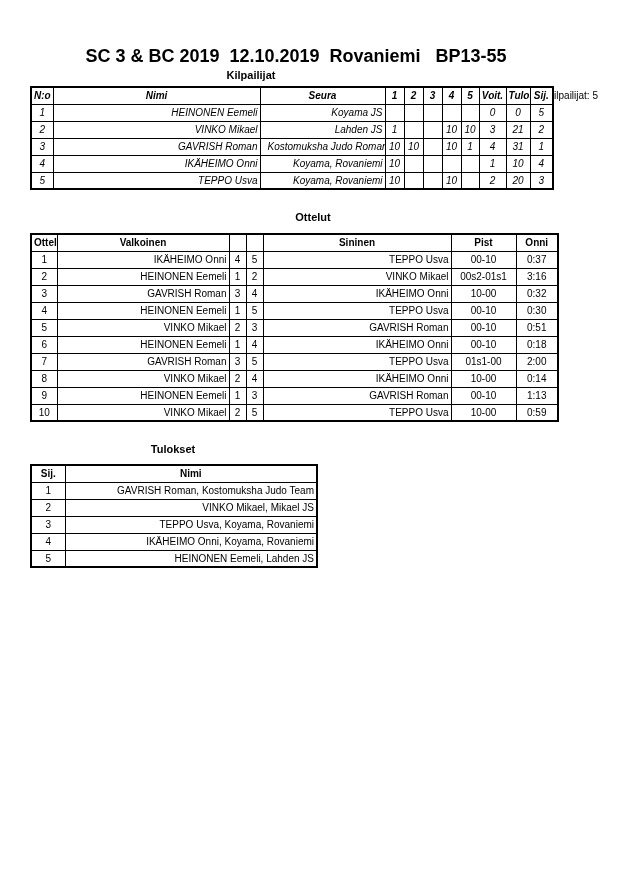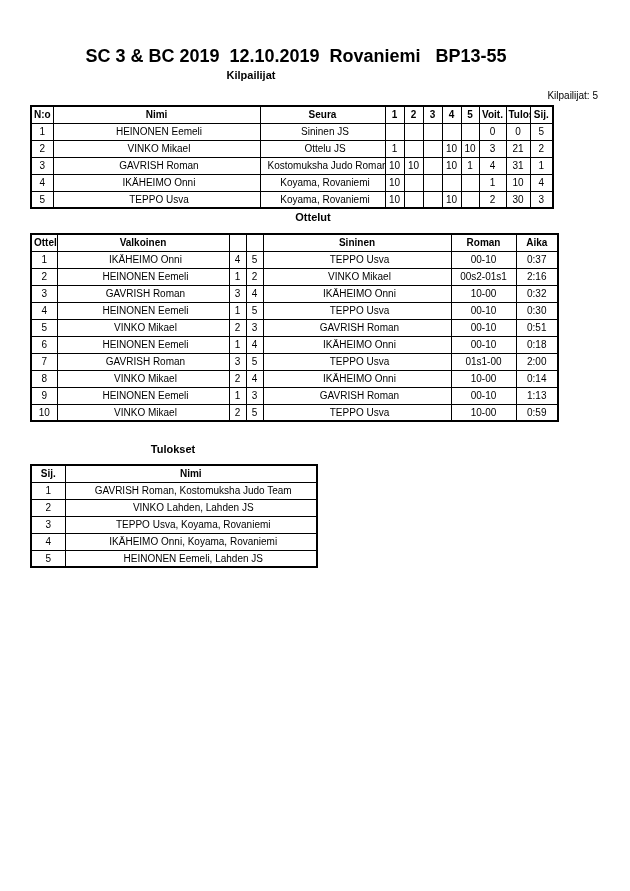--- a/index.html
+++ b/index.html
@@ -21,23 +21,23 @@
   }
   table {
     position:absolute; border-collapse:collapse; table-layout:fixed;
     border:2px solid #000; background:#fff;
   }
   th,td {
     border:1px solid #000; font-size:10px; height:17px;
     overflow:hidden; white-space:nowrap; padding:0 2px;
   }
   th { font-weight:bold; }
-  .al { text-align:center; padding-left:7px; }
+  .al { text-align:right; padding-left:7px; }
   .ac { text-align:center; }
-  .t-comp   { top:105px;  left:30px; width:522px; }
+  .t-comp   { top:86px;  left:30px; width:522px;font-style:italic; }
   .t-match  { top:233px; left:30px; width:527px; }
   .t-result { top:464px; left:30px; width:286px; }
 </style>
 </head>
 <body>
 
 <div class="page">
 
   <div class="title">SC 3 &amp; BC 2019  12.10.2019  Rovaniemi   BP13-55</div>
 
@@ -71,34 +71,34 @@
           <th class="ac">5</th>
           <th class="ac">Voit.</th>
           <th class="ac">Tulos.</th>
           <th class="ac">Sij.</th>
         </tr>
     </thead>
     <tbody>
         <tr>
           <td class="ac">1</td>
           <td class="al">HEINONEN Eemeli</td>
-          <td class="al">Sininen JS</td>
+          <td class="al">Koyama JS</td>
           <td class="ac"></td>
           <td class="ac"></td>
           <td class="ac"></td>
           <td class="ac"></td>
           <td class="ac"></td>
           <td class="ac">0</td>
           <td class="ac">0</td>
           <td class="ac">5</td>
         </tr>
         <tr>
           <td class="ac">2</td>
           <td class="al">VINKO Mikael</td>
-          <td class="al">Ottelu JS</td>
+          <td class="al">Lahden JS</td>
           <td class="ac">1</td>
           <td class="ac"></td>
           <td class="ac"></td>
           <td class="ac">10</td>
           <td class="ac">10</td>
           <td class="ac">3</td>
           <td class="ac">21</td>
           <td class="ac">2</td>
         </tr>
         <tr>
@@ -130,21 +130,21 @@
         <tr>
           <td class="ac">5</td>
           <td class="al">TEPPO Usva</td>
           <td class="al">Koyama, Rovaniemi</td>
           <td class="ac">10</td>
           <td class="ac"></td>
           <td class="ac"></td>
           <td class="ac">10</td>
           <td class="ac"></td>
           <td class="ac">2</td>
-          <td class="ac">30</td>
+          <td class="ac">20</td>
           <td class="ac">3</td>
         </tr>
       </tbody>
   </table>
 
   <div class="sec-heading" style="left:313px; top:211px;">Ottelut</div>
 
   <table class="t-match">
     <colgroup>
       <col style="width:26px">
@@ -155,42 +155,42 @@
         <col style="width:65px">
         <col style="width:42px">
     </colgroup>
     <thead>
       <tr>
           <th class="ac">Ottelu</th>
           <th class="ac">Valkoinen</th>
           <th class="ac"></th>
           <th class="ac"></th>
           <th class="ac">Sininen</th>
-          <th class="ac">Roman</th>
-          <th class="ac">Aika</th>
+          <th class="ac">Pist</th>
+          <th class="ac">Onni</th>
         </tr>
     </thead>
     <tbody>
         <tr>
           <td class="ac">1</td>
           <td class="al">IKÄHEIMO Onni</td>
           <td class="ac">4</td>
           <td class="ac">5</td>
           <td class="al">TEPPO Usva</td>
           <td class="ac">00-10</td>
           <td class="ac">0:37</td>
         </tr>
         <tr>
           <td class="ac">2</td>
           <td class="al">HEINONEN Eemeli</td>
           <td class="ac">1</td>
           <td class="ac">2</td>
           <td class="al">VINKO Mikael</td>
           <td class="ac">00s2-01s1</td>
-          <td class="ac">2:16</td>
+          <td class="ac">3:16</td>
         </tr>
         <tr>
           <td class="ac">3</td>
           <td class="al">GAVRISH Roman</td>
           <td class="ac">3</td>
           <td class="ac">4</td>
           <td class="al">IKÄHEIMO Onni</td>
           <td class="ac">10-00</td>
           <td class="ac">0:32</td>
         </tr>
@@ -273,21 +273,21 @@
           <th class="ac">Nimi</th>
         </tr>
     </thead>
     <tbody>
         <tr>
           <td class="ac">1</td>
           <td class="al">GAVRISH Roman, Kostomuksha Judo Team</td>
         </tr>
         <tr>
           <td class="ac">2</td>
-          <td class="al">VINKO Lahden, Lahden JS</td>
+          <td class="al">VINKO Mikael, Mikael JS</td>
         </tr>
         <tr>
           <td class="ac">3</td>
           <td class="al">TEPPO Usva, Koyama, Rovaniemi</td>
         </tr>
         <tr>
           <td class="ac">4</td>
           <td class="al">IKÄHEIMO Onni, Koyama, Rovaniemi</td>
         </tr>
         <tr>

